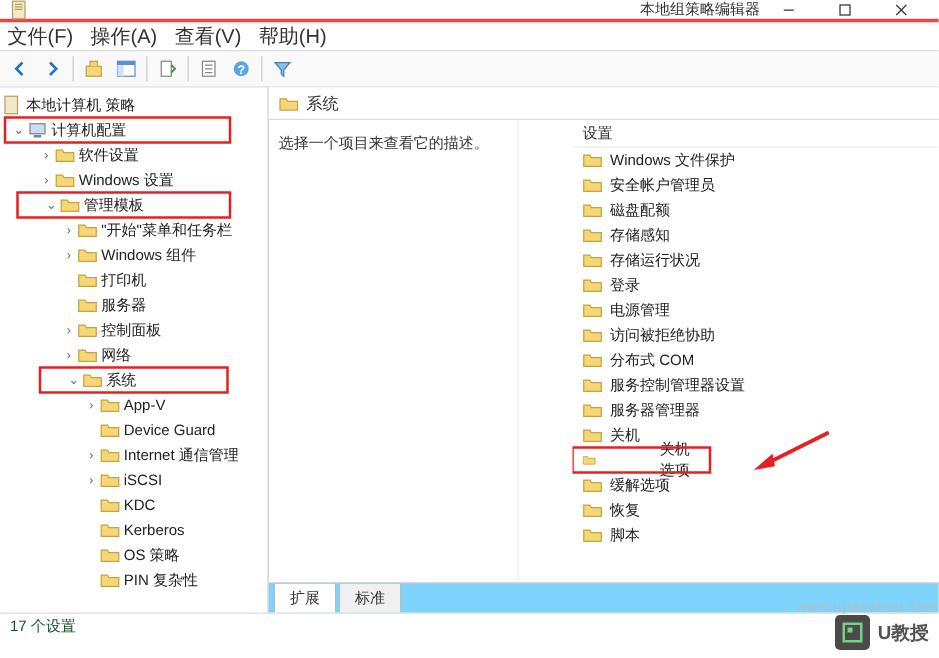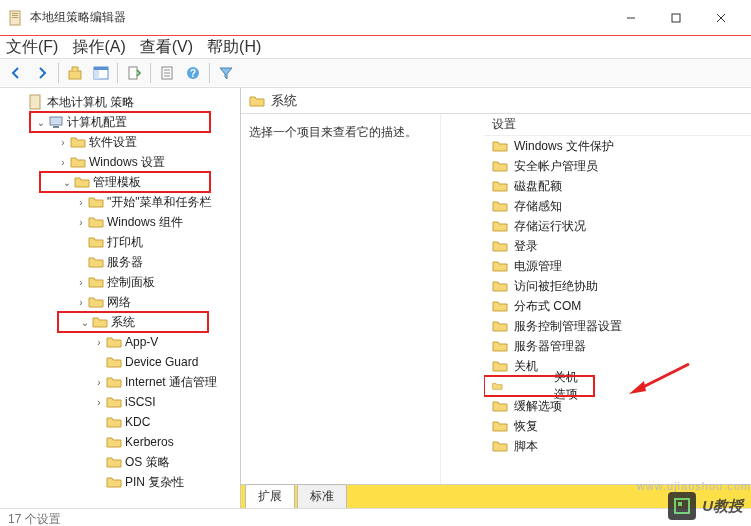--- a/index.html
+++ b/index.html
@@ -1,63 +1,63 @@
 <!DOCTYPE html>
 <html><head>
 <meta charset="utf-8">
 <style>
 * { margin: 0; padding: 0; box-sizing: border-box; }
 body { font-family: "Microsoft YaHei", "Segoe UI", sans-serif; font-size: 12px; background: #fff; width: 751px; height: 526px; overflow: hidden; position: relative; }
 
-.titlebar { height: 36px; display: flex; align-items: center; padding: 0 8px; border-bottom: 1px solid #ef4444; }
+.titlebar { height: 18px; display: flex; align-items: center; padding: 0 8px; border-bottom: 3px solid #ef4444; text-align: right; }
 .titlebar .app-icon { width: 16px; height: 16px; margin-right: 6px; }
 .titlebar .title { flex: 1; font-size: 12px; color: #333; }
 .win-btns { display: flex; gap: 0; }
 .win-btn { width: 45px; height: 28px; display: flex; align-items: center; justify-content: center; color: #333; }
 
 .menubar { height: 22px; display: flex; align-items: center; padding: 0 6px; gap: 14px; font-size: 16px; color: #333; background: #fff; }
 .menubar span { cursor: default; }
 
 .toolbar { height: 30px; display: flex; align-items: center; padding: 0 4px; gap: 2px; border-top: 1px solid #e0e0e0; border-bottom: 1px solid #e0e0e0; background: #f9f9f9; }
 .tbtn { width: 24px; height: 24px; display: flex; align-items: center; justify-content: center; border: 1px solid transparent; border-radius: 2px; }
 .tsep { width: 1px; height: 20px; background: #ccc; margin: 0 2px; }
 
 .main { display: flex; height: 420px; }
-.tree-pane { width: 215px; border-right: 1px solid #ccc; overflow: auto; padding: 4px 0; margin-left: 26px; }
+.tree-pane { width: 215px; border-right: 1px solid #ccc; overflow: auto; padding: 4px 0; }
 .tree-node { display: flex; align-items: center; height: 20px; padding-right: 4px; white-space: nowrap; }
 .tree-node .expander { width: 14px; display: flex; align-items: center; justify-content: center; color: #666; font-size: 10px; }
 .tree-node .ticon { width: 16px; height: 16px; margin-right: 3px; flex-shrink: 0; }
 .tree-node .tlabel { font-size: 12px; color: #222; }
 .highlight-box { outline: 2px solid #e62020; outline-offset: -1px; }
 
 .content-pane { flex: 1; display: flex; flex-direction: column; }
 .content-header { height: 26px; background: #fff; display: flex; align-items: center; padding: 0 8px; border-bottom: 1px solid #ddd; }
 .content-header .ticon { margin-right: 6px; }
 .content-header .ch-label { font-size: 13px; color: #333; }
 
 .content-body { flex: 1; display: flex; overflow: hidden; }
 .desc-col { width: 200px; padding: 10px 8px; font-size: 12px; color: #333; border-right: 1px solid #eee; }
 .list-col { flex: 1; overflow: auto; position: relative; margin-left: 43px; }
 .list-header { height: 22px; display: flex; align-items: center; padding: 0 8px; font-size: 12px; color: #333; border-bottom: 1px solid #eee; }
 .list-row { height: 20px; display: flex; align-items: center; padding: 0 8px; }
 .list-row .ticon { margin-right: 6px; }
 .list-row .rlabel { font-size: 12px; color: #222; }
 .row-highlight { outline: 2px solid #e62020; outline-offset: -1px; gap: 45px; }
 
-.tabs { height: 24px; display: flex; align-items: flex-end; padding: 0 4px; border-top: 1px solid #ccc; background: #fde047; text-align: right; }
+.tabs { height: 24px; display: flex; align-items: flex-end; padding: 0 4px; border-top: 1px solid #ccc; background: #7dd3fc; text-align: right; }
 .tab { padding: 3px 12px; font-size: 12px; border: 1px solid #bbb; border-bottom: none; background: #f0f0f0; margin-right: 2px; border-radius: 2px 2px 0 0; color: #333; }
 .tab.active { background: #fff; }
 
-.statusbar { height: 22px; display: flex; align-items: center; padding: 0 8px; font-size: 12px; color: #737373; border-top: 1px solid #ddd; }
+.statusbar { height: 22px; display: flex; align-items: center; padding: 0 8px; font-size: 12px; color: #14532d; border-top: 1px solid #ddd; }
 
 .arrow-annot { position: absolute; pointer-events: none; }
 
 .watermark { position: absolute; bottom: 6px; right: 8px; display: flex; align-items: center; gap: 6px; opacity: 0.85; }
 .wm-badge { width: 28px; height: 28px; background: #2b2b2b; border-radius: 4px; display: flex; align-items: center; justify-content: center; }
-.wm-text { font-size: 15px; font-weight: bold; color: #333; font-style: italic; }
+.wm-text { font-size: 15px; font-weight: bold; color: #333; }
 .wm-url { position: absolute; bottom: 34px; right: 0; font-size: 11px; color: #bbb; letter-spacing: 1px; }
 </style>
 </head>
 <body>
 
 <div class="titlebar">
   <svg class="app-icon" viewBox="0 0 16 16">
       <rect x="2" y="1" width="10" height="14" fill="#f5e8c8" stroke="#b8a060"></rect>
       <rect x="4" y="3" width="6" height="1" fill="#b8a060"></rect>
       <rect x="4" y="5" width="6" height="1" fill="#b8a060"></rect>

